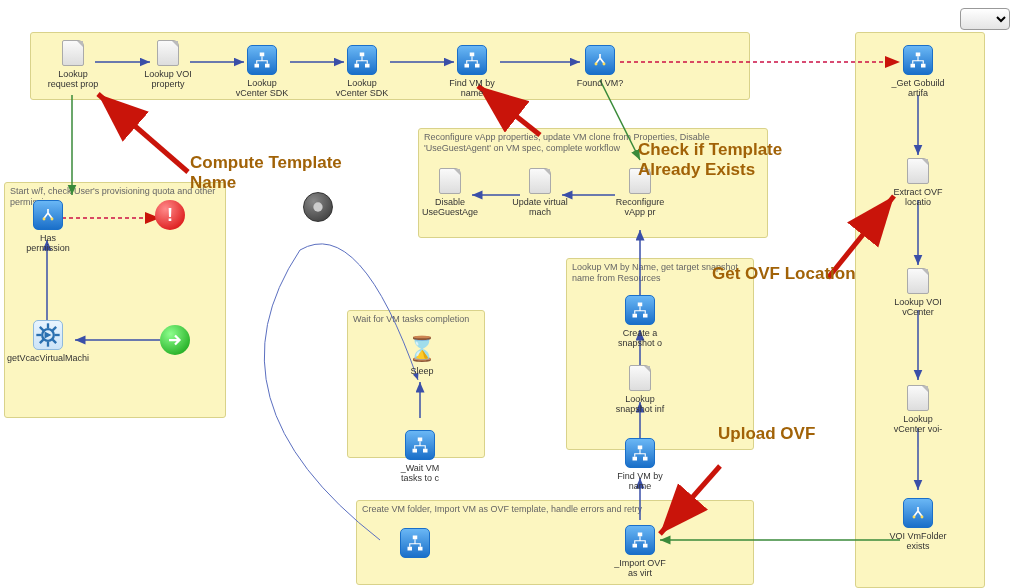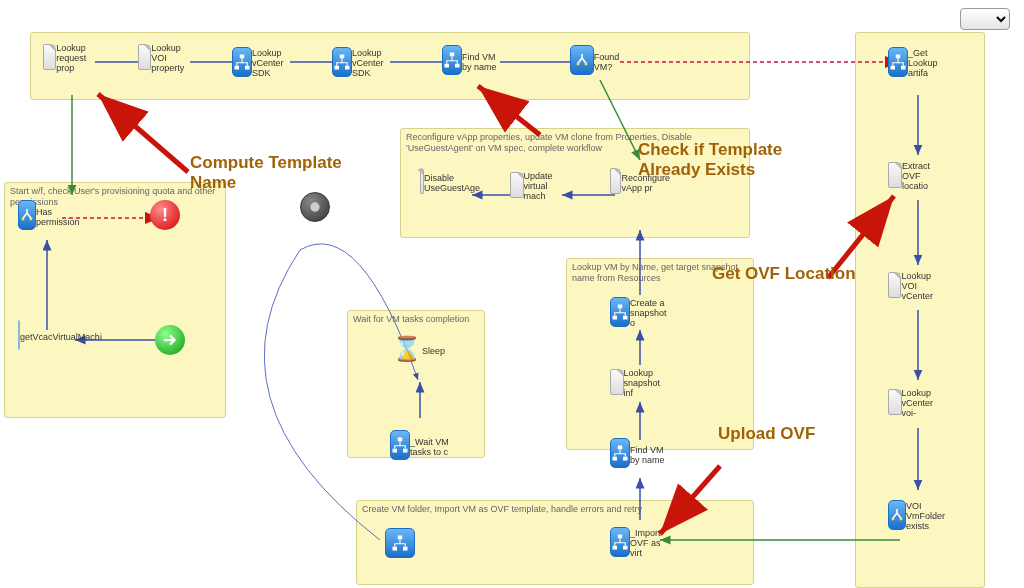--- a/index.html
+++ b/index.html
@@ -38,21 +38,23 @@
     left: 5px;
     font-size: 9px;
     line-height: 11px;
     color: #666;
     max-width: 95%;
   }
   .node {
     position: absolute;
     width: 60px;
     display: flex;
+    flex-direction: column;
     align-items: center;
+    text-align: center;
   }
   .node-icon {
     width: 30px;
     height: 30px;
     border-radius: 5px;
     display: flex;
     align-items: center;
     justify-content: center;
     font-size: 18px;
     color: #fff;
@@ -122,21 +124,21 @@
 
 <select class="zoom-select">
   <option selected="">75</option>
 </select>
 
 <div class="box" style="top:32px;left:30px;width:720px;height:68px"></div>
 <div class="box" style="top:32px;left:855px;width:130px;height:556px"></div>
 <div class="box" style="top:182px;left:4px;width:222px;height:236px">
   <div class="box-title">Start w/f, check User's provisioning quota and other permissions</div>
 </div>
-<div class="box" style="top:128px;left:400px;width:350px;height:110px">
+<div class="box" style="top:128px;left:418px;width:350px;height:110px">
   <div class="box-title">Reconfigure vApp properties, update VM clone from Properties, Disable 'UseGuestAgent' on VM spec, complete workflow</div>
 </div>
 <div class="box" style="top:258px;left:566px;width:188px;height:192px">
   <div class="box-title">Lookup VM by Name, get target snapshot name from Resources</div>
 </div>
 <div class="box" style="top:310px;left:347px;width:138px;height:148px">
   <div class="box-title">Wait for VM tasks completion</div>
 </div>
 <div class="box" style="top:500px;left:356px;width:398px;height:85px">
   <div class="box-title">Create VM folder, Import VM as OVF template, handle errors and retry</div>
@@ -365,21 +367,21 @@
 
 <div class="node" style="top:45px;left:888px">
   <div class="node-icon icon-wf">
     <svg viewBox="0 0 24 24">
         <rect x="9" y="2" width="6" height="5" fill="#fff"></rect>
         <rect x="2" y="17" width="6" height="5" fill="#fff"></rect>
         <rect x="16" y="17" width="6" height="5" fill="#fff"></rect>
         <path d="M12 7 v6 M12 13 h-7 v4 M12 13 h7 v4" stroke="#fff" stroke-width="1.5" fill="none"></path>
       </svg>
   </div>
-  <div class="node-label">_Get Lookup artifa</div>
+  <div class="node-label">_Get Gobuild artifa</div>
 </div>
 <div class="node" style="top:158px;left:888px">
   <div class="icon-small-script"></div>
   <div class="node-label">Extract OVF locatio</div>
 </div>
 <div class="node" style="top:268px;left:888px">
   <div class="icon-small-script"></div>
   <div class="node-label">Lookup VOI vCenter</div>
 </div>
 <div class="node" style="top:385px;left:888px">

